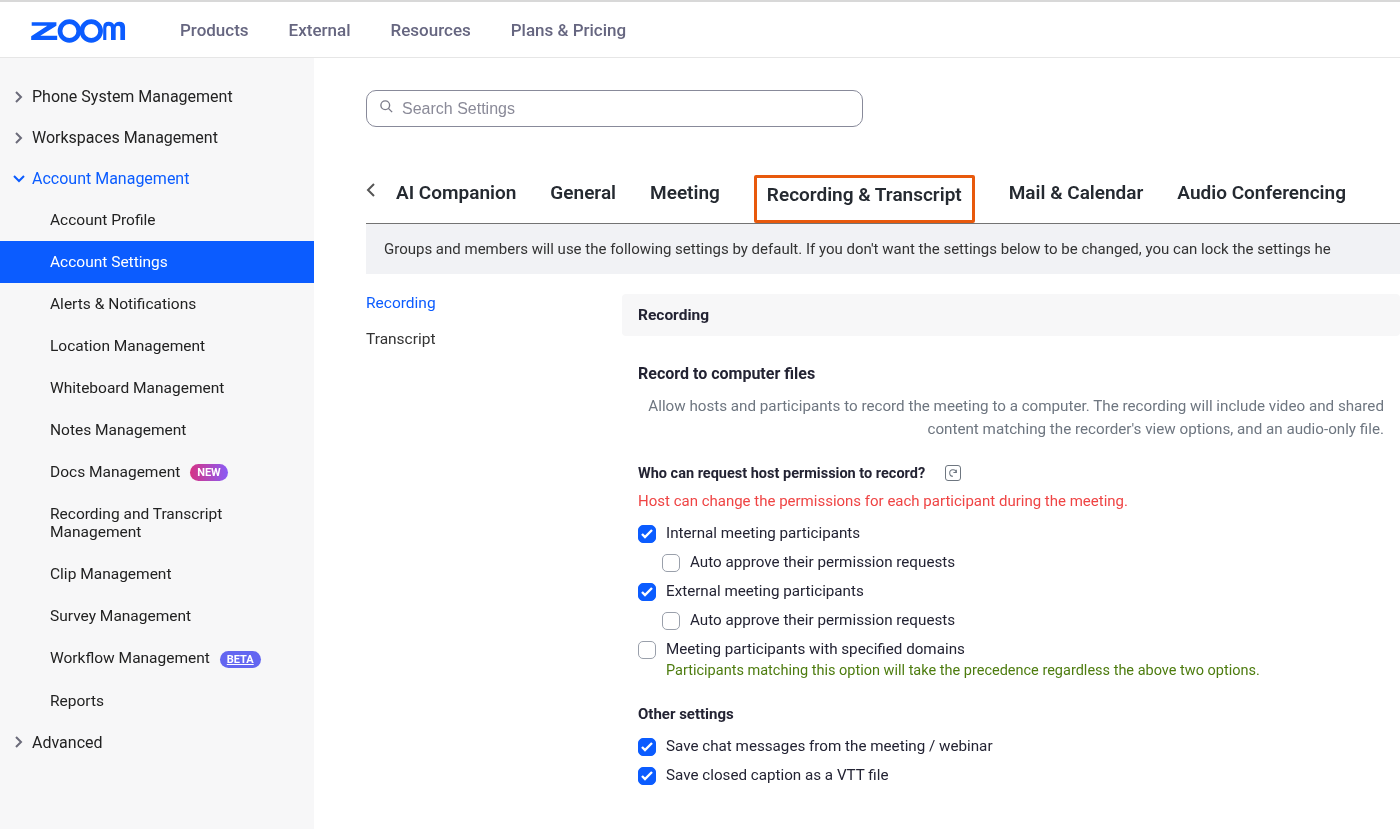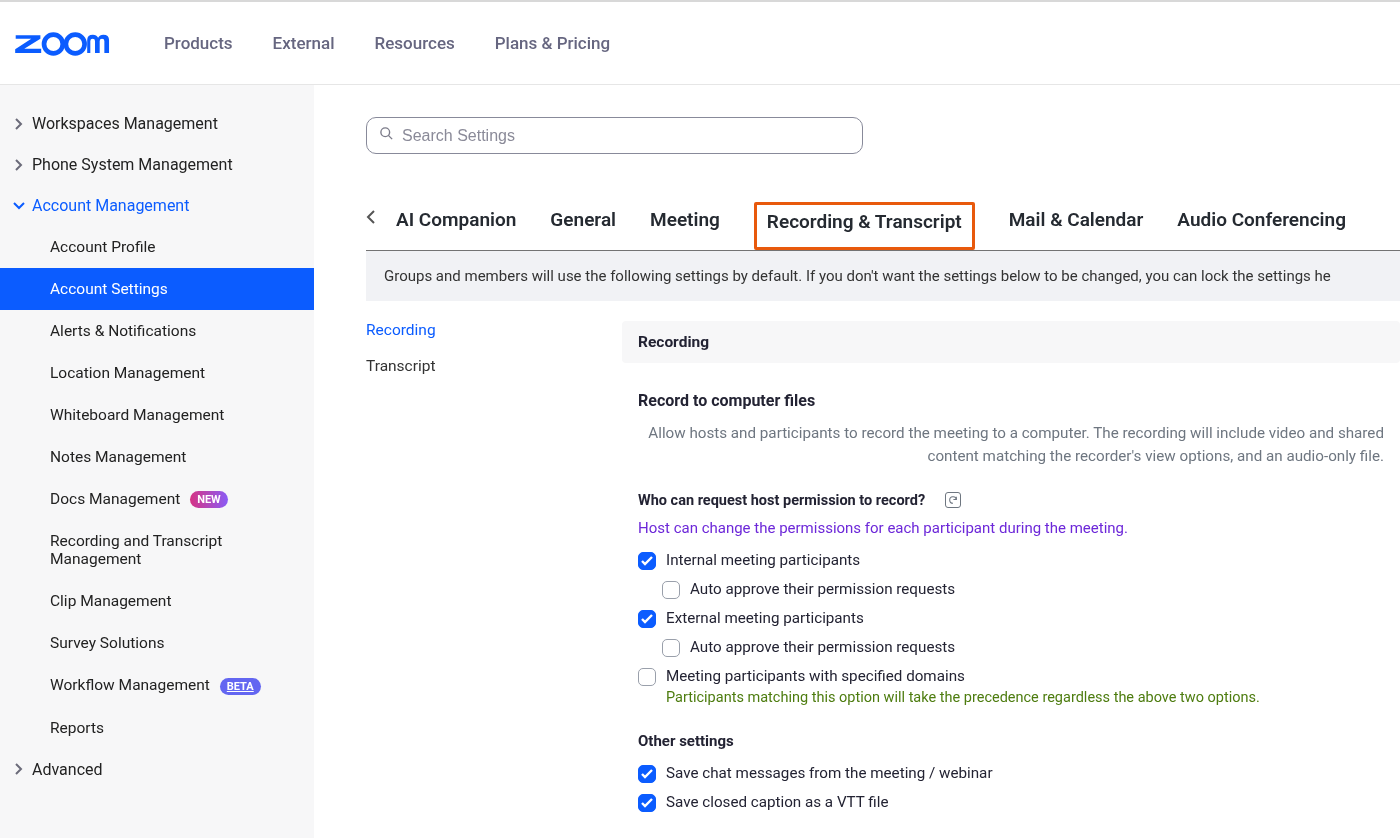--- a/index.html
+++ b/index.html
@@ -7,26 +7,26 @@
     font-family: -apple-system, BlinkMacSystemFont, "Segoe UI", Roboto, Helvetica, Arial, sans-serif;
     font-size: 15px;
     color: #232333;
     background: #fff;
     width: 1400px;
     height: 838px;
     overflow: hidden;
   }
   
   .topbar {
-    height: 85px;
+    height: 58px;
     border-top: 2px solid #d8d8d8;
     border-bottom: 1px solid #e6e6e6;
     display: flex;
     align-items: center;
-    padding-left: 14px;
+    padding-left: 30px;
   }
   .logo {
     width: 110px;
     height: 26px;
     margin-right: 40px;
   }
   .topnav {
     display: flex;
     gap: 40px;
   }
@@ -202,21 +202,21 @@
   .subheading {
     font-weight: 700;
     font-size: 14.5px;
     margin-top: 24px;
     color: #232333;
     display:flex;
     align-items:center;
     gap:20px;
   }
   .subdesc {
-    color: #6d28d9;
+    color: #ef4444;
     font-size: 15px;
     margin-top: 10px;
   }
   .opts { margin-top: 14px; }
   .opt-row {
     display: flex; align-items: flex-start; gap: 10px; margin-top: 10px;
   }
   .opt-row.indent { margin-left: 24px; }
   .cbox {
     width: 18px; height: 18px; border-radius: 5px;
@@ -264,29 +264,29 @@
 </div>
 
 <div class="content">
   <aside class="sidebar">
     <div class="side-item">
       <span class="chev">
         <svg width="8" height="12" viewBox="0 0 8 12">
             <path d="M1 1 L6 6 L1 11" fill="none" stroke="currentColor" stroke-width="2"></path>
           </svg>
       </span>
-      <span>Workspaces Management</span>
+      <span>Phone System Management</span>
     </div>
     <div class="side-item">
       <span class="chev">
         <svg width="8" height="12" viewBox="0 0 8 12">
             <path d="M1 1 L6 6 L1 11" fill="none" stroke="currentColor" stroke-width="2"></path>
           </svg>
       </span>
-      <span>Phone System Management</span>
+      <span>Workspaces Management</span>
     </div>
     <div class="side-item expanded">
       <span class="chev">
         <svg width="12" height="8" viewBox="0 0 12 8">
             <path d="M1 1 L6 6 L11 1" fill="none" stroke="currentColor" stroke-width="2"></path>
           </svg>
       </span>
       <span>Account Management</span>
     </div>
 
@@ -295,21 +295,21 @@
     <div class="side-sub">Alerts &amp; Notifications</div>
     <div class="side-sub">Location Management</div>
     <div class="side-sub">Whiteboard Management</div>
     <div class="side-sub">Notes Management</div>
     <div class="side-sub">
       <span>Docs Management</span>
       <span class="badge new">NEW</span>
     </div>
     <div class="side-sub">Recording and Transcript Management</div>
     <div class="side-sub">Clip Management</div>
-    <div class="side-sub">Survey Solutions</div>
+    <div class="side-sub">Survey Management</div>
     <div class="side-sub">
       <span>Workflow Management</span>
       <span class="badge beta">BETA</span>
     </div>
     <div class="side-sub">Reports</div>
 
     <div class="side-item">
       <span class="chev">
         <svg width="8" height="12" viewBox="0 0 8 12">
             <path d="M1 1 L6 6 L1 11" fill="none" stroke="currentColor" stroke-width="2"></path>

